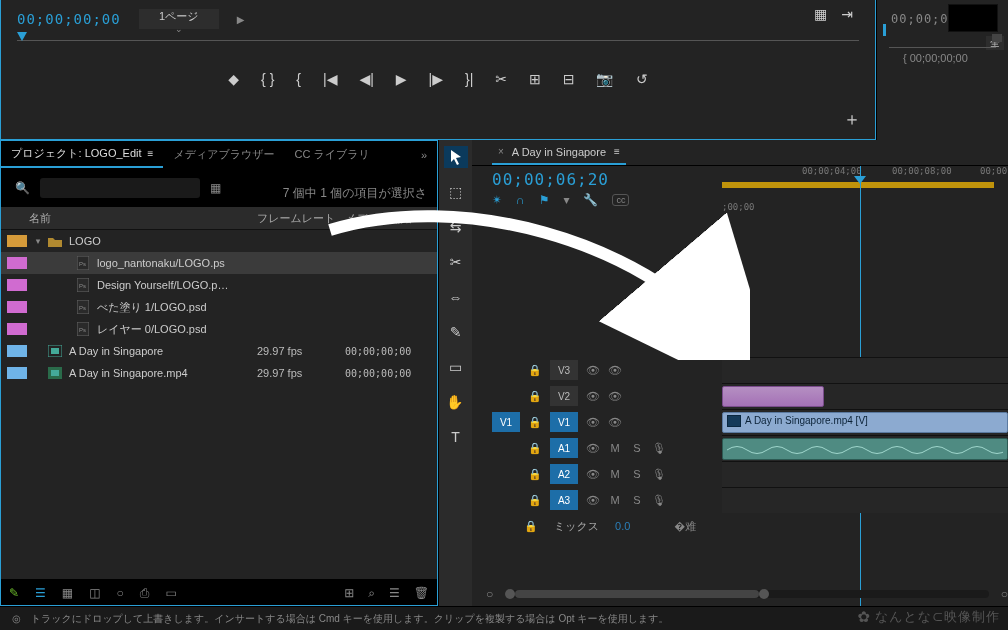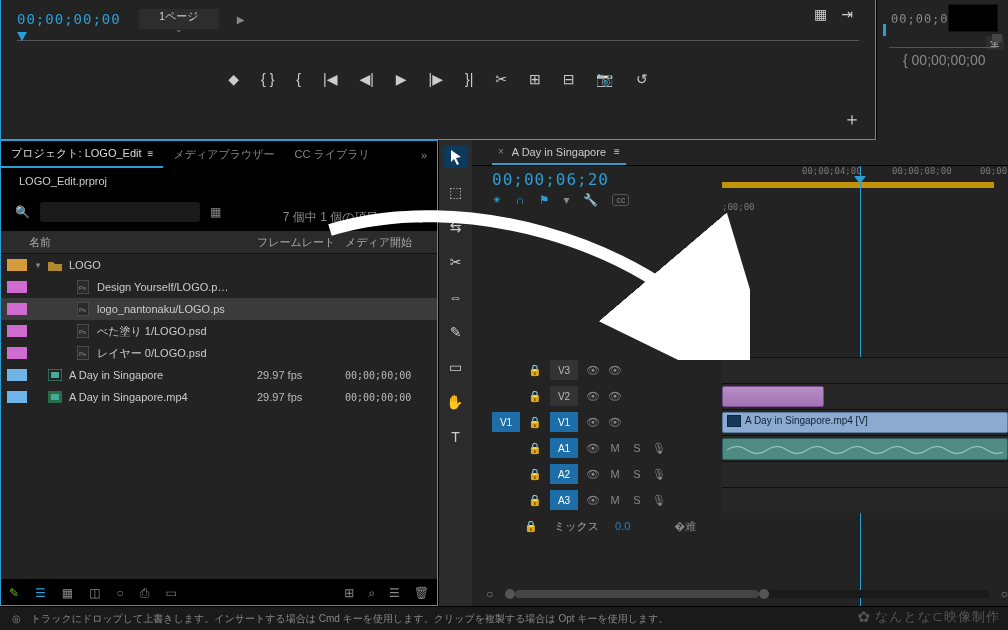--- a/index.html
+++ b/index.html
@@ -14,21 +14,21 @@
   .src-page .chev { font-size:9px; color:#888;}
   .src-ruler { margin:6px 16px 0; height:20px; border-top:1px solid #555; position:relative;}
   .src-ruler .pmark { position:absolute; top:-9px; left:0; width:0; height:0; border-left:5px solid transparent; border-right:5px solid transparent; border-top:9px solid #2a9fd6;}
   .src-transport { height:38px; display:flex; align-items:center; justify-content:center; gap:22px; }
   .tbtn { color:#ccc; font-size:14px; cursor:pointer; user-select:none; }
   .tbtn.plus { position:absolute; right:14px; bottom:8px; font-size:18px;}
   .src-topicons { position:absolute; top:6px; right:22px; display:flex; gap:14px; }
   .prog-panel { flex:1; background:#232323; border-left:1px solid #000; display:flex; flex-direction:column; padding-top:6px;}
   .prog-bar { margin:0 12px; height:22px; border-bottom:1px solid #555; position:relative;}
   .prog-tc { color:#888; font-size:12px; font-family:monospace; letter-spacing:1px; margin:6px 0 0 14px;}
-  .prog-tabs { display:flex; gap:26px; font-size:14px; padding:4px 0 0 26px; color:#888;}
+  .prog-tabs { display:flex; gap:26px; font-size:11px; padding:4px 0 0 26px; color:#888;}
   .prog-thumb { position:absolute; top:4px; right:10px; width:50px; height:28px; background:#000; border:1px solid #111;}
   .prog-right { position:absolute; top:36px; right:4px; width:18px; height:14px; background:#2d2d2d; font-size:10px; color:#bbb; text-align:center; line-height:14px;}
 
   
   .main { display:flex; height:466px; }
   
   .proj-wrap { width:438px; border:1px solid #2a9fd6; background:#000000; display:flex; flex-direction:column; position:relative;}
   .proj-tabs { height:28px; display:flex; align-items:center; font-size:11px; border-bottom:1px solid #000;}
   .proj-tabs .tab { padding:0 10px; height:100%; display:flex; align-items:center; gap:6px; color:#888; cursor:pointer;}
   .proj-tabs .tab.active { color:#ddd; border-bottom:2px solid #2a9fd6; }
@@ -166,21 +166,20 @@
   <div class="proj-wrap">
     <div class="proj-tabs">
       <div class="tab active">
           <span>プロジェクト: LOGO_Edit</span>
           <span style="font-size:10px">≡</span>
         </div>
       <div class="tab">メディアブラウザー</div>
       <div class="tab">CC ライブラリ</div>
       <div class="overflow">»</div>
     </div>
-    <div class="proj-file">LOGO_Edit.prproj</div>
     <div class="proj-search">
       <span class="sicon">🔍</span>
       <input class="sbox" placeholder="" style="">
       <span class="sicon">▦</span>
       <span class="status">7 個中 1 個の項目が選択さ</span>
     </div>
     <div class="proj-headers">
       <div class="h-chk"></div>
       <div class="h-name">名前</div>
       <div class="h-fps">フレームレート</div>
@@ -193,45 +192,45 @@
           <span class="indent" style="width: 0px;"></span>
           <span class="ricon">
             <svg width="14" height="11">
               <path d="M0 2h5l2 2h7v7H0z" fill="#b08930"></path>
             </svg>
           </span>
           <span class="rtext">LOGO</span>
           <span class="col-fps"></span>
           <span class="col-media"></span>
         </div>
-        <div class="row">
+        <div class="row selected">
           <div class="sw" style="background: rgb(208, 107, 208);"></div>
           <div class="tri"></div>
           <span class="indent" style="width: 28px;"></span>
           <span class="ricon">
             <svg width="12" height="14">
               <rect width="12" height="14" fill="#2a2a2a" stroke="#666"></rect>
               <text x="2" y="10" font-size="6" fill="#888">Ps</text>
             </svg>
           </span>
-          <span class="rtext">Design Yourself/LOGO.p…</span>
+          <span class="rtext">logo_nantonaku/LOGO.ps</span>
           <span class="col-fps"></span>
           <span class="col-media"></span>
         </div>
-        <div class="row selected">
+        <div class="row">
           <div class="sw" style="background: rgb(208, 107, 208);"></div>
           <div class="tri"></div>
           <span class="indent" style="width: 28px;"></span>
           <span class="ricon">
             <svg width="12" height="14">
               <rect width="12" height="14" fill="#2a2a2a" stroke="#666"></rect>
               <text x="2" y="10" font-size="6" fill="#888">Ps</text>
             </svg>
           </span>
-          <span class="rtext">logo_nantonaku/LOGO.ps</span>
+          <span class="rtext">Design Yourself/LOGO.p…</span>
           <span class="col-fps"></span>
           <span class="col-media"></span>
         </div>
         <div class="row">
           <div class="sw" style="background: rgb(208, 107, 208);"></div>
           <div class="tri"></div>
           <span class="indent" style="width: 28px;"></span>
           <span class="ricon">
             <svg width="12" height="14">
               <rect width="12" height="14" fill="#2a2a2a" stroke="#666"></rect>

